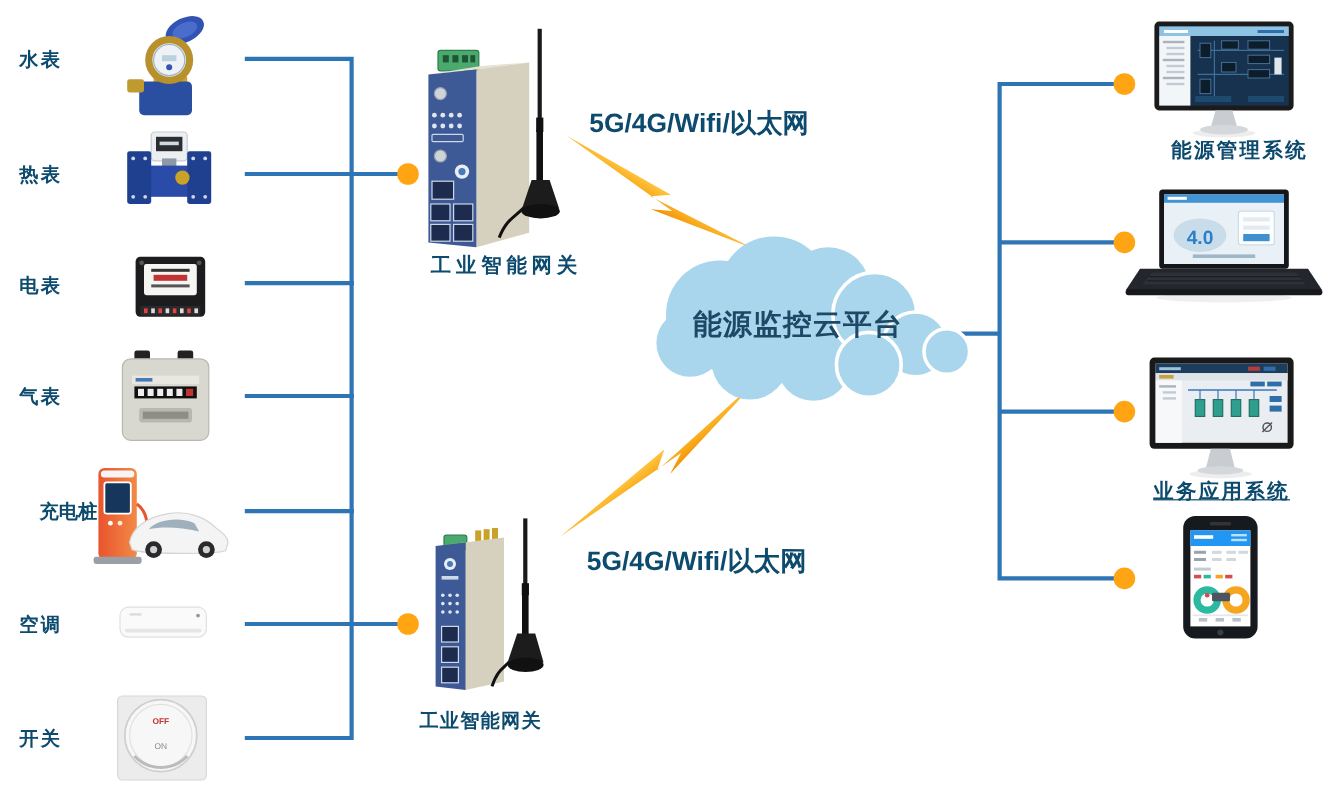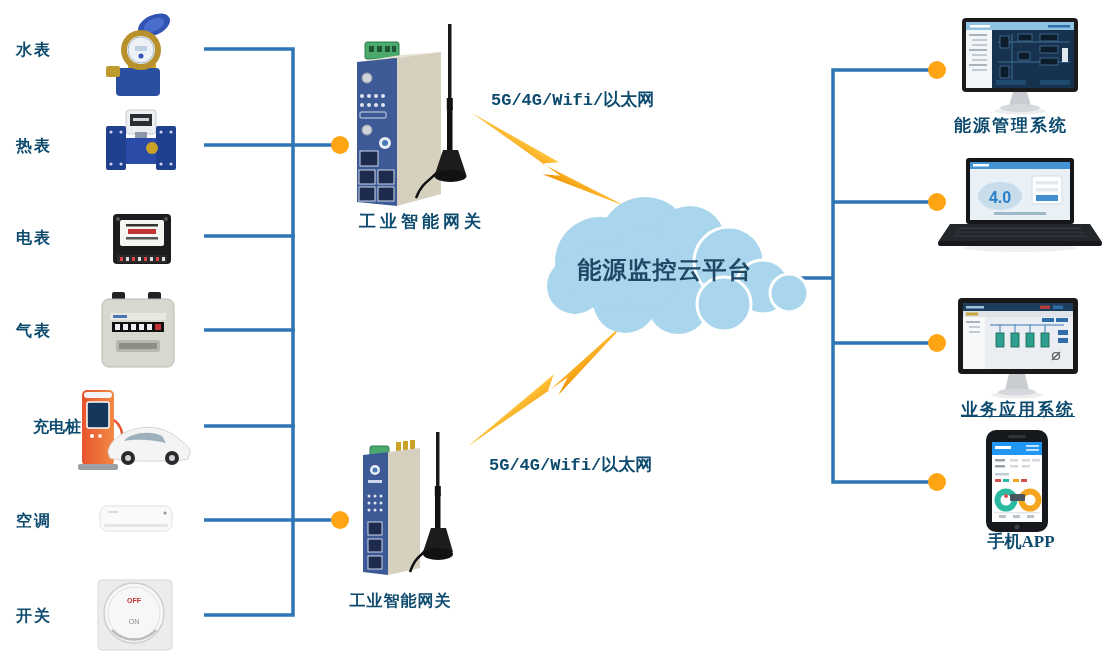--- a/index.html
+++ b/index.html
@@ -2,21 +2,21 @@
 <html><head>
 <meta charset="utf-8">
 <style>
   html,body{margin:0;padding:0;background:#fff;}
   #stage{position:relative;width:1118px;height:667px;background:#ffffff;overflow:hidden;
          font-family:"Liberation Serif", serif;}
   #stage svg{position:absolute;left:0;top:0;}
   .lbl{position:absolute;font-weight:bold;color:#0c4a6e;white-space:nowrap;}
   .lbl-device{font-size:16px;letter-spacing:2px;}
   .lbl-gateway{font-size:17px;letter-spacing:4px;text-align:center;}
-  .lbl-link{font-family:Liberation Mono, monospace;font-size:17px;letter-spacing:0px;}
+  .lbl-link{font-family:Liberation Sans, sans-serif;font-size:22px;letter-spacing:0px;}
   .lbl-cloud{font-size:24px;letter-spacing:1px;color:#1E4866;text-align:center;}
   .lbl-system{font-size:17px;letter-spacing:2px;text-align:center;}
 </style>
 </head>
 <body>
 
 <div id="stage">
 
 <svg width="1118" height="667" viewBox="0 0 1118 667">
   <defs>
@@ -380,17 +380,16 @@
 <div class="lbl lbl-device" style="left:16px;top:606px;text-align:center;">开关</div>
 
 <div class="lbl lbl-gateway" style="left:337px;top:210px;width:170px;">工业智能网关</div>
 <div class="lbl lbl-gateway" style="left:328px;top:591px;width:145px;letter-spacing:1px;font-size:16px;">工业智能网关</div>
 
 <div class="lbl lbl-link" style="left:491px;top:88px;">5G/4G/Wifi/以太网</div>
 <div class="lbl lbl-link" style="left:489px;top:453px;">5G/4G/Wifi/以太网</div>
 
 <div class="lbl lbl-cloud" style="left:545px;top:254px;width:240px;">能源监控云平台</div>
 
-<div class="lbl lbl-system" style="left:931px;top:114px;width:160px;">能源管理系统</div>
+<div class="lbl lbl-system" style="left:953px;top:114px;width:160px;">能源管理系统</div>
 <div class="lbl lbl-system" style="left:938px;top:398px;width:160px;text-decoration:underline;">业务应用系统</div>
-<div class="lbl lbl-system" style="left:941px;top:530px;width:160px;letter-spacing:0;">手机APP</div>
 
 </div>
 
 </body></html>

